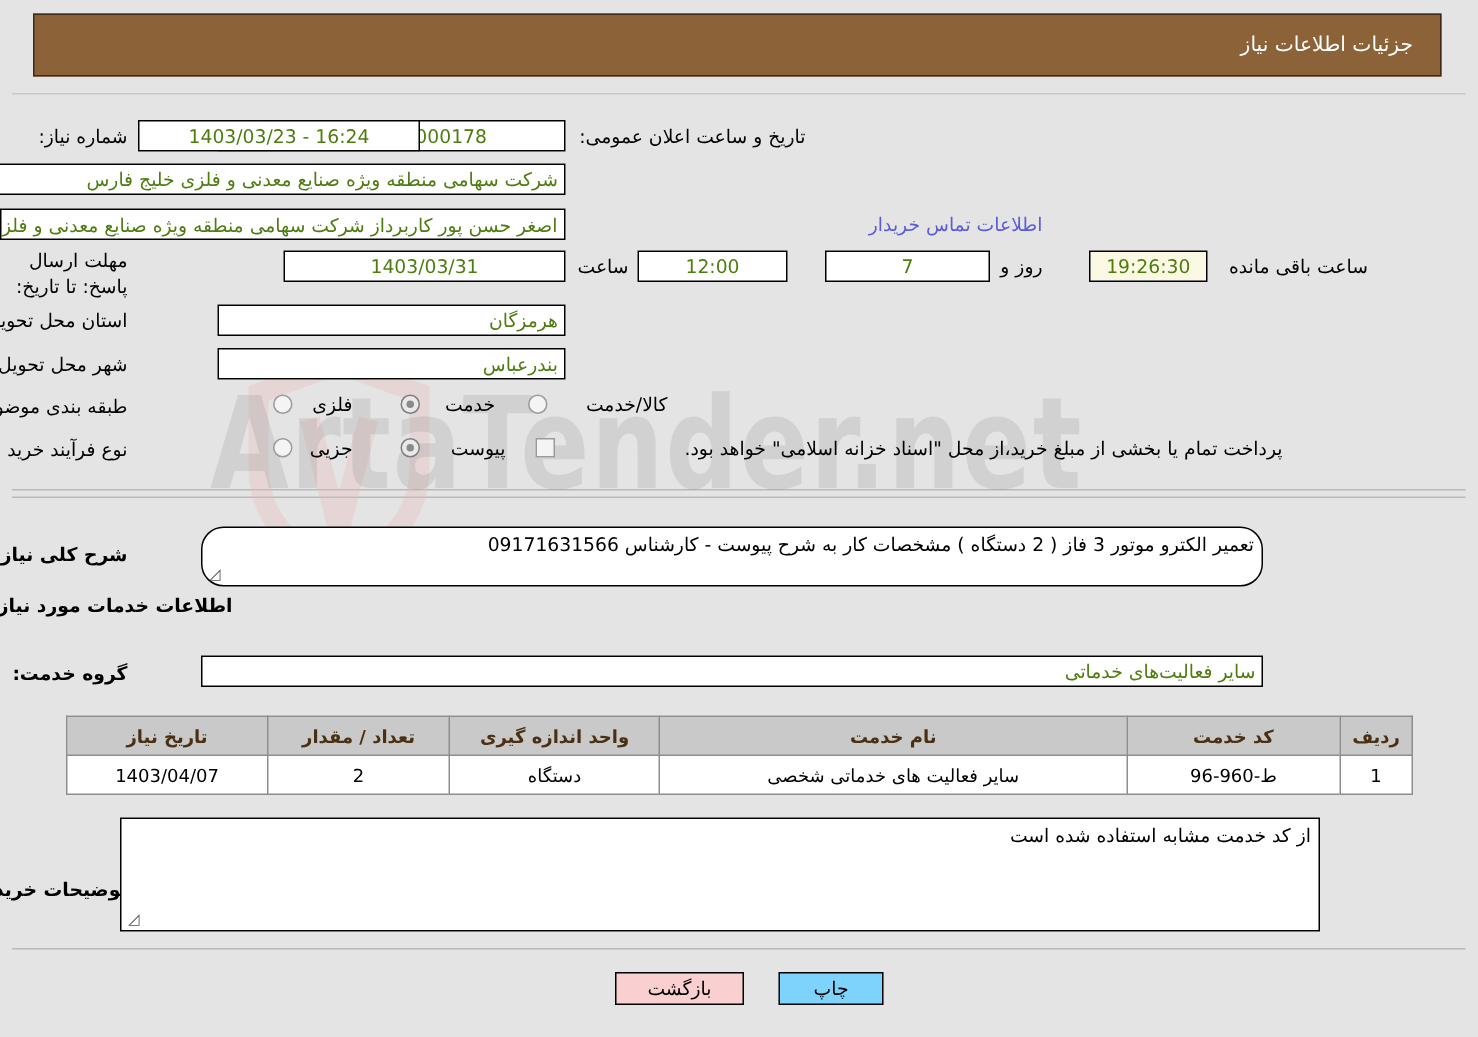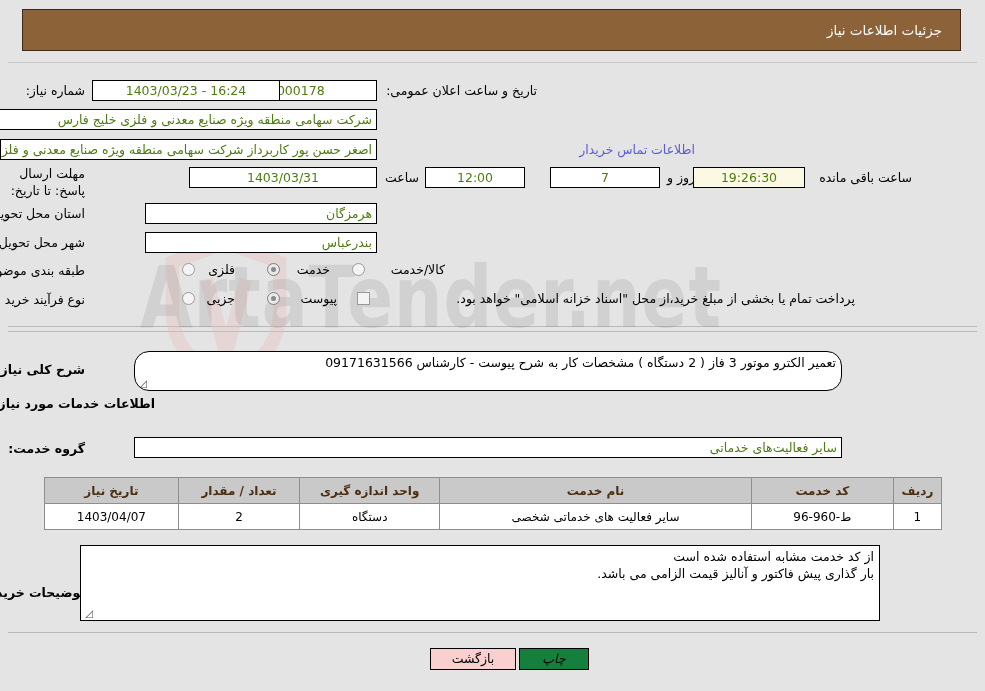--- a/index.html
+++ b/index.html
@@ -238,21 +238,21 @@
     border: 1px solid #000;
     font-family: "DejaVu Sans", "Liberation Sans", sans-serif;
     font-size: 12.5px;
     height: 22px;
     line-height: 20px;
     text-align: center;
     cursor: pointer;
     z-index: 6;
     padding: 0;
   }
-  #btn-print  { background: #15803d; font-style: italic; }
+  #btn-print  { background: #7dd3fc; }
   #btn-back   { background: #f9cfcf; }
 </style>
 </head>
 <body>
 
 <div id="watermark">
   <svg class="wm-shield" viewBox="0 0 100 120">
     <path d="M50 4 L94 20 L94 60 Q94 98 50 116 Q6 98 6 60 L6 20 Z" fill="none" stroke="#e8bcbc" stroke-width="11"></path>
     <path d="M34 34 L50 96 L66 34" fill="none" stroke="#e8bcbc" stroke-width="11" stroke-linejoin="round"></path>
   </svg>
@@ -277,21 +277,21 @@
 <div class="lbl" style="right:900px; top:142px;">ایجاد کننده درخواست:</div>
 <div class="fld right" style="right:608px; top:139px; width:377px;">اصغر حسن پور کاربرداز شرکت سهامی منطقه ویژه صنایع معدنی و فلزی خلیج ف</div>
 <a class="link" style="right:290px; top:142px;" href="#">اطلاعات تماس خریدار</a>
 
 <div class="lbl wrap" style="right:900px; top:165px; width:92px; text-align:right; line-height:17px;">مهلت ارسال پاسخ: تا تاریخ:</div>
 <div class="fld center" style="right:608px; top:167px; width:188px;">1403/03/31</div>
 <div class="lbl" style="right:566px; top:170px;">ساعت</div>
 <div class="fld center" style="right:460px; top:167px; width:100px;">12:00</div>
 <div class="fld center" style="right:325px; top:167px; width:110px;">7</div>
 <div class="lbl" style="right:290px; top:170px;">روز و</div>
-<div class="fld center cream" style="right:180px; top:167px; width:112px;">19:26:30</div>
+<div class="fld center cream" style="right:180px; top:167px; width:79px;">19:26:30</div>
 <div class="lbl" style="right:73px; top:170px;">ساعت باقی مانده</div>
 
 <div class="lbl" style="right:900px; top:206px;">استان محل تحویل:</div>
 <div class="fld right" style="right:608px; top:203px; width:232px;">هرمزگان</div>
 
 <div class="lbl" style="right:900px; top:235px;">شهر محل تحویل:</div>
 <div class="fld right" style="right:608px; top:232px; width:232px;">بندرعباس</div>
 
 <div class="lbl" style="right:900px; top:263px;">طبقه بندی موضوعی:</div>
 
@@ -347,18 +347,17 @@
       <td>دستگاه</td>
       <td>2</td>
       <td>1403/04/07</td>
     </tr>
   </tbody>
 </table>
 
 <div class="lbl bold" style="right:900px; top:585px;">توضیحات خریدار:</div>
 <div class="ta" style="right:105px; top:545px; width:800px; height:76px;">
   <div>از کد خدمت مشابه استفاده شده است</div>
-  <div>بار گذاری پیش فاکتور و آنالیز قیمت الزامی می باشد.</div>
   <span class="grip">◿</span>
 </div>
 
 <button class="btn" id="btn-print" style="right:396px; top:648px; width:70px;">چاپ</button>
-<button class="btn" id="btn-back" style="right:469px; top:648px; width:86px;">بازگشت</button>
+<button class="btn" id="btn-back" style="right:489px; top:648px; width:86px;">بازگشت</button>
 
 </body></html>

